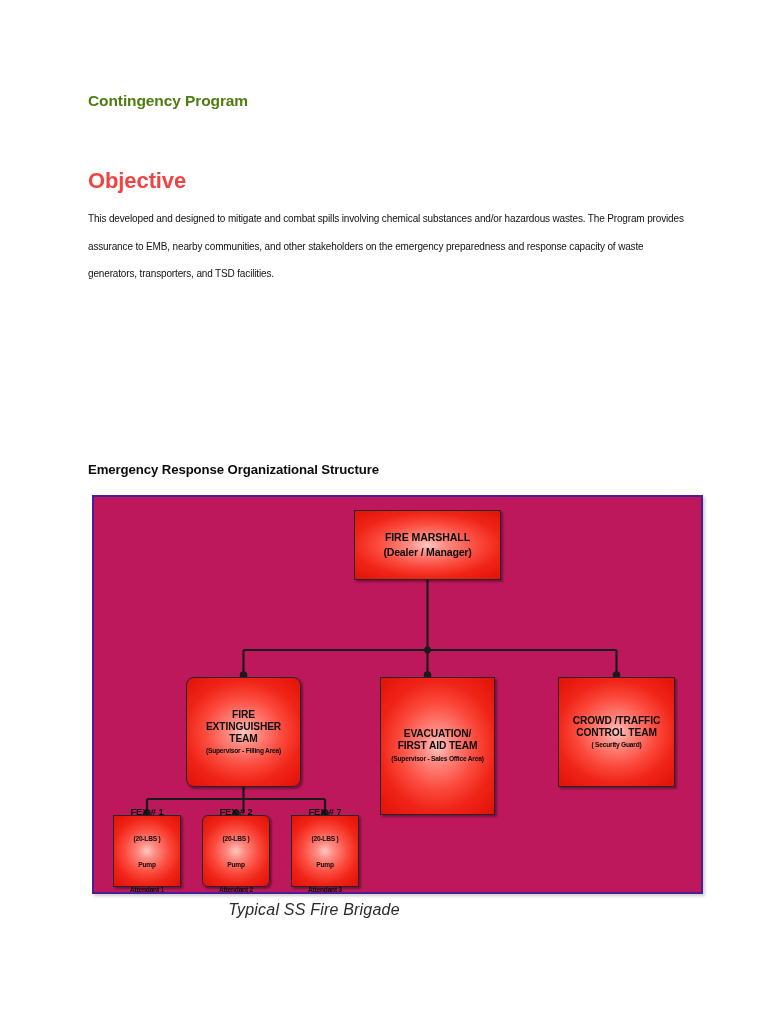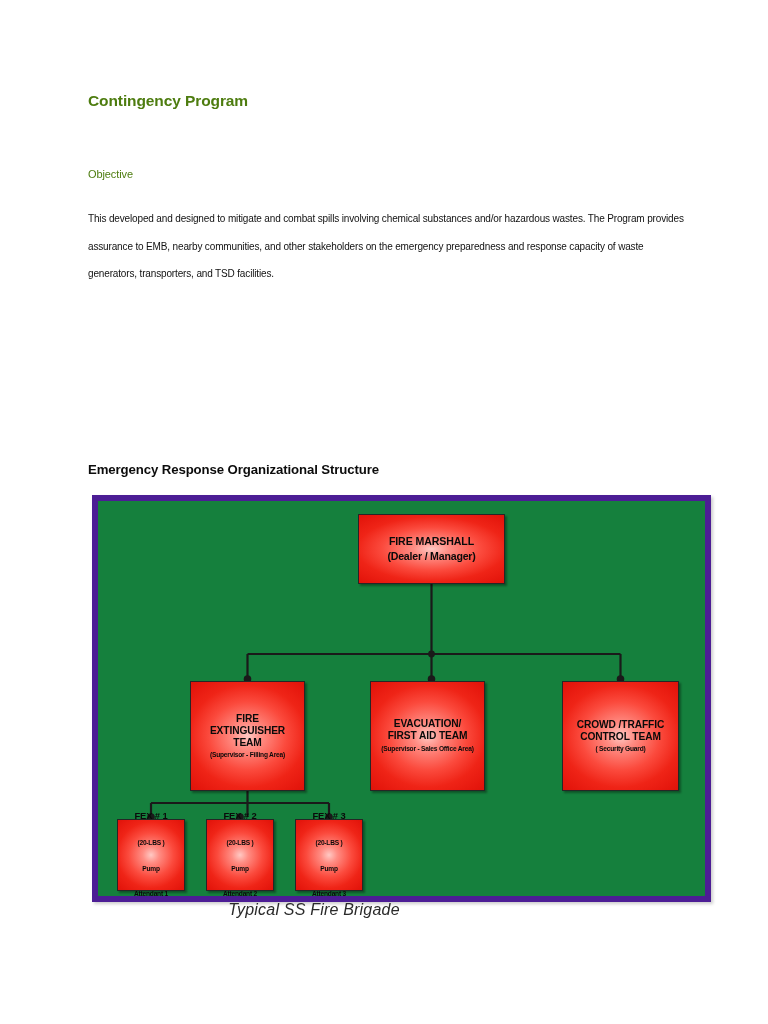--- a/index.html
+++ b/index.html
@@ -30,24 +30,24 @@
     top: 92px;
     font-size: 15.5px;
     font-weight: bold;
     letter-spacing: -0.1px;
     color: #4d7c0f;
   }
   .section-heading {
     position: absolute;
     left: 88px;
     top: 168px;
-    font-size: 11px;
-    font-weight: normal;
-    letter-spacing: -0.1px;
-    color: #4d7c0f;
+    font-size: 22px;
+    font-weight: bold;
+    letter-spacing: -0.1px;
+    color: #ef4444;
   }
   .body-para {
     position: absolute;
     left: 88px;
     top: 205px;
     width: 596px;
     font-size: 10px;
     line-height: 27.5px;
     color: #111111;
     letter-spacing: -0.15px;
@@ -73,22 +73,22 @@
     letter-spacing: 0.2px;
   }
 
   
   .diagram {
     position: absolute;
     left: 92px;
     top: 495px;
     width: 607px;
     height: 395px;
-    background: #15803d;
-    border: 6px solid #4c1d95;
+    background: #be185d;
+    border: 2px solid #4c1d95;
     box-shadow: 2px 2px 3px rgba(0,0,0,0.20);
     overflow: hidden;
   }
 
   
   .connectors {
     position: absolute;
     left: 0;
     top: 0;
     width: 607px;
@@ -131,46 +131,46 @@
 
   
   #node-root {
     left: 260px; top: 13px; width: 147px; height: 70px;
   }
   #node-root .line-main { font-size: 10.6px; }
   #node-root .line-sub  { font-size: 10.6px; margin-top: 3px; }
 
   
   #node-fire-ext {
-    left: 92px; top: 180px; width: 115px; height: 110px;
+    left: 92px; top: 180px; width: 115px; height: 110px; border-radius: 8px;
   }
   #node-fire-ext .line-main { font-size: 10.2px; }
   #node-fire-ext .line-sub  { font-size: 6.6px; margin-top: 3px; }
 
   #node-evac {
-    left: 272px; top: 180px; width: 115px; height: 110px;
+    left: 286px; top: 180px; width: 115px; height: 138px;
   }
   #node-evac .line-main { font-size: 10.2px; }
   #node-evac .line-sub  { font-size: 6.6px; margin-top: 3px; line-height: 1.35; }
 
   #node-crowd {
     left: 464px; top: 180px; width: 117px; height: 110px; justify-content: center;
   }
   #node-crowd .line-main { font-size: 10.2px; }
   #node-crowd .line-sub  { font-size: 6.6px; margin-top: 3px; }
 
   
   .node-fex {
     top: 318px; width: 68px; height: 72px; gap: 14px;
   }
   .node-fex .line-main { font-size: 9.4px; }
   .node-fex .line-sub  { font-size: 6.6px; margin-top: 2px; line-height: 1.5; }
 
   #node-fex-1 { left: 19px; }
-  #node-fex-2 { left: 108px; }
+  #node-fex-2 { left: 108px; border-radius: 6px; }
   #node-fex-3 { left: 197px; }
 </style>
 </head>
 <body>
 
 <div class="page">
 
   <div class="doc-title">Contingency Program</div>
 
   <div class="section-heading">Objective</div>
@@ -233,21 +233,21 @@
     </div>
 
     <div class="node node-fex" id="node-fex-2">
       <div class="line-main">FEX # 2</div>
       <div class="line-sub">(20-LBS )</div>
       <div class="line-sub">Pump</div>
       <div class="line-sub">Attendant 2</div>
     </div>
 
     <div class="node node-fex" id="node-fex-3">
-      <div class="line-main">FEX # 3</div>
+      <div class="line-main">FEX # 7</div>
       <div class="line-sub">(20-LBS )</div>
       <div class="line-sub">Pump</div>
       <div class="line-sub">Attendant 3</div>
     </div>
 
   </div>
 
   <div class="figure-caption">Typical SS Fire Brigade</div>
 
 </div>

